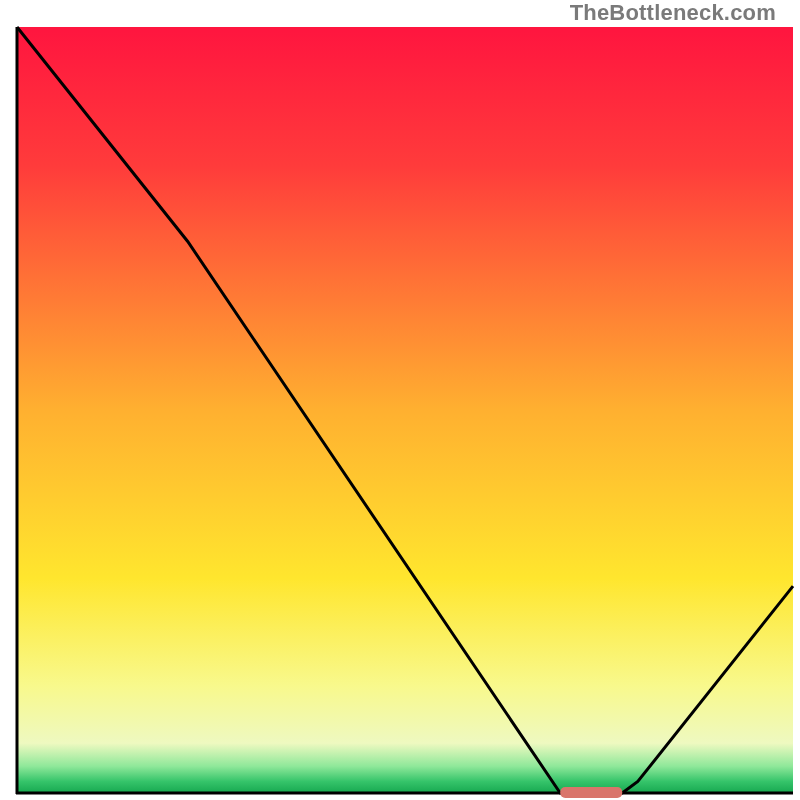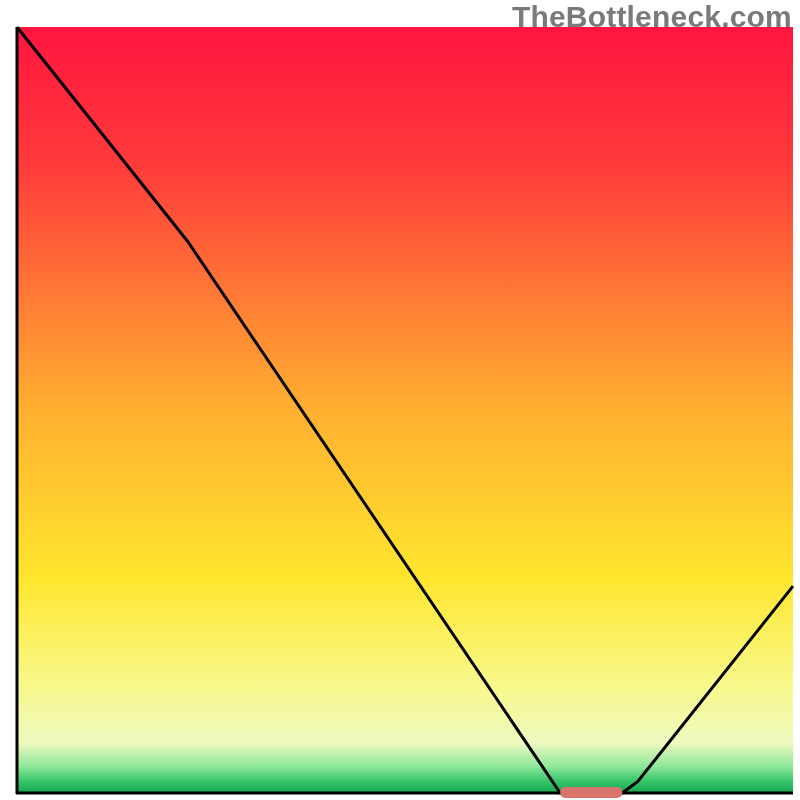--- a/index.html
+++ b/index.html
@@ -12,22 +12,22 @@
     font-family: Arial, Helvetica, sans-serif;
   }
   .stage {
     position: relative;
     width: 800px;
     height: 800px;
   }
   .watermark {
     position: absolute;
     top: 0px;
-    right: 8px;
-    font-size: 30px;
+    right: 24px;
+    font-size: 22px;
     font-weight: 600;
     color: #7a7a7a;
     letter-spacing: 0.2px;
     user-select: none;
   }
   svg {
     display: block;
   }
 </style>
 </head>

